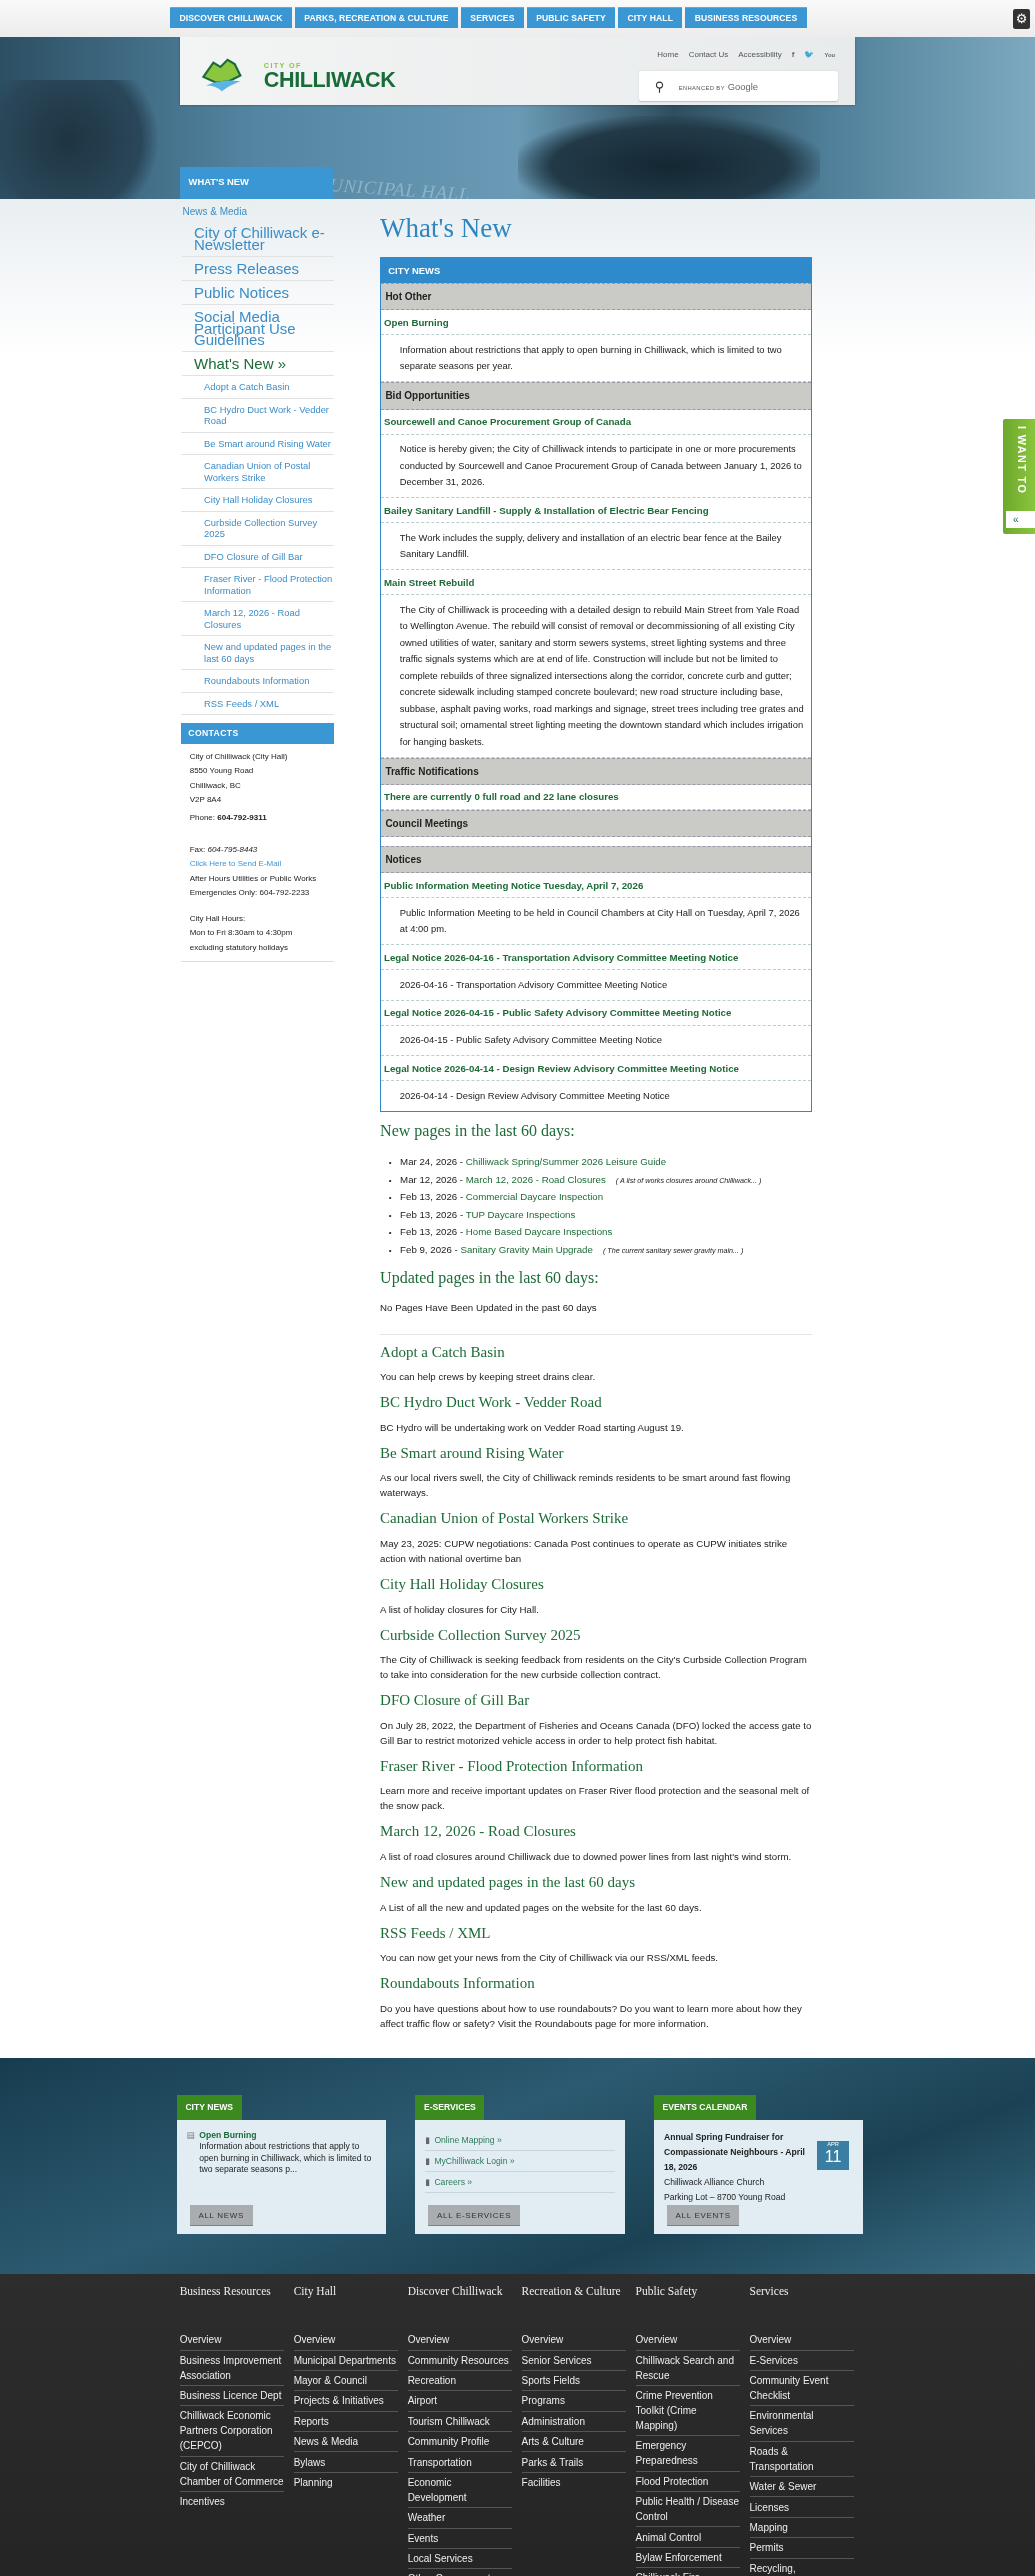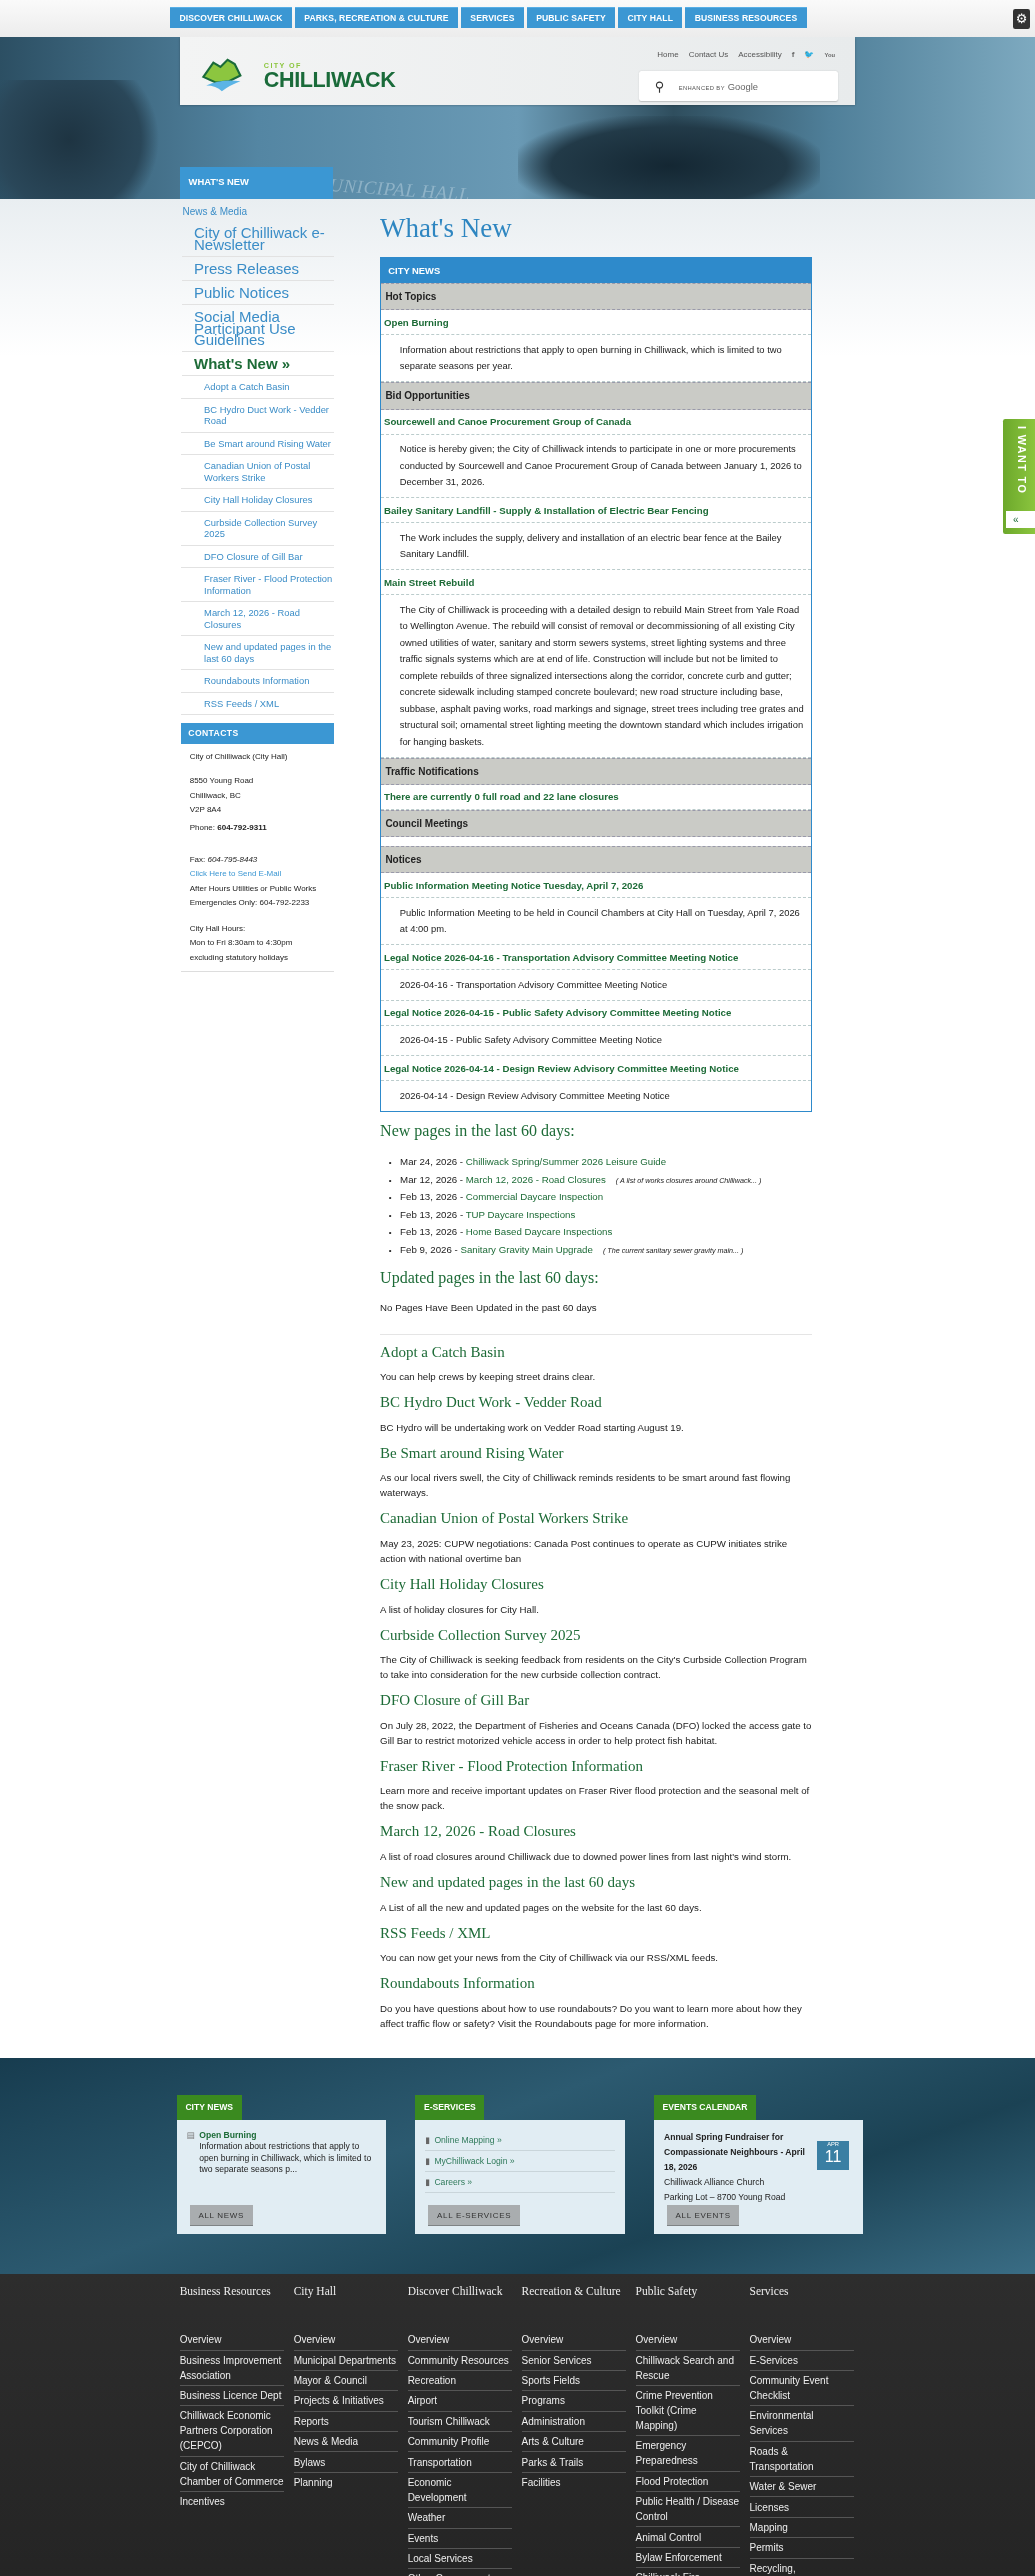--- a/index.html
+++ b/index.html
@@ -26,21 +26,21 @@
 .search .mag{font-size:13px;color:#333}
 .search .enh{font-size:5.8px;color:#555;letter-spacing:0.4px}
 .search .goog{font-size:9.4px;color:#666;margin-left:2.9px}
 .wnbox{position:absolute;left:180px;top:130px;width:153px;height:32px;background:#3b97d3;color:#fff;font:bold 9.4px "Liberation Sans",sans-serif;padding:9.4px 8.6px;text-transform:uppercase}
 
 .page{position:relative;background:linear-gradient(#e9eef1 0,#fff 158px)}
 .wrap{width:691px;margin:0 auto;display:flex;gap:46px;padding-left:8.6px}
 .sidebar{width:153px;flex:none;padding-top:2.9px}
 .sb-top{color:#3b8dc7;font-size:10px;padding:4.3px 1.4px}
 .sb-item{color:#3b8dc7;font-size:15px;padding:5.8px 0 5.8px 11.5px;border-bottom:0.7px solid #e2e2e2;margin-left:1.4px;line-height:11.5px}
-.sb-item.active{color:#1d6b37;font-weight:bold}
+.sb-item.active{color:#1d6b37;font-weight:normal}
 .sb-sub{color:#3b8dc7;font-size:9.4px;padding:5px 0 5px 23px;border-bottom:0.7px solid #e2e2e2;line-height:11.5px}
 .contacts{margin-top:7.2px}
 .contacts .hd{background:#3b97d3;color:#fff;font:bold 8.6px "Liberation Sans",sans-serif;padding:5.8px 7.2px;letter-spacing:0.4px}
 .contacts .bd{padding:5.8px 8.6px;font-size:8px;line-height:14.4px;color:#222;border-bottom:0.7px solid #ddd}
 .contacts .bd p{margin:0}
 .contacts .link{color:#3b97d3}
 .main{width:432px;flex:none;padding-top:14.4px}
 .ptitle{font:27px "Liberation Serif",serif;color:#2e86c1;margin:0 0 13px}
 .cn{border:1.4px solid #2e8acb;border-top:none;background:#fff}
 .cn .hd{background:#2e8acb;color:#fff;font:bold 9.4px "Liberation Sans",sans-serif;padding:7.2px 7.2px;text-transform:uppercase}
@@ -154,42 +154,42 @@
       <div class="sb-sub">DFO Closure of Gill Bar</div>
       <div class="sb-sub">Fraser River - Flood Protection Information</div>
       <div class="sb-sub">March 12, 2026 - Road Closures</div>
       <div class="sb-sub">New and updated pages in the last 60 days</div>
       <div class="sb-sub">Roundabouts Information</div>
       <div class="sb-sub">RSS Feeds / XML</div>
 
       <div class="contacts">
         <div class="hd" style="text-transform:uppercase">Contacts</div>
         <div class="bd">
-          <p style="margin-bottom:10px">City of Chilliwack (City Hall)</p>
+          <p style="margin-bottom:0">City of Chilliwack (City Hall)</p>
           <p>8550 Young Road</p>
           <p>Chilliwack, BC</p>
           <p style="margin-bottom:2.9px">V2P 8A4</p>
           <p style="margin-bottom:18px"><span>Phone: </span><b>604-792-9311</b></p>
           <p><span>Fax: </span><i>604-795-8443</i></p>
           <p class="link">Click Here to Send E-Mail</p>
           <p>After Hours Utilities or Public Works</p>
           <p style="margin-bottom:11.5px">Emergencies Only: 604-792-2233</p>
           <p>City Hall Hours:</p>
           <p>Mon to Fri 8:30am to 4:30pm</p>
           <p>excluding statutory holidays</p>
         </div>
       </div>
     </aside>
 
     <main class="main">
       <h1 class="ptitle">What's New</h1>
 
       <section class="cn">
         <div class="hd">City News</div>
-        <div class="sec">Hot Topics</div>
+        <div class="sec">Hot Other</div>
         <div class="ttl"><a>Open Burning</a></div>
         <div class="desc">Information about restrictions that apply to open burning in Chilliwack, which is limited to two separate seasons per year.</div>
         <div class="sec">Bid Opportunities</div>
         <div class="ttl"><a>Sourcewell and Canoe Procurement Group of Canada</a></div>
         <div class="desc">Notice is hereby given; the City of Chilliwack intends to participate in one or more procurements conducted by Sourcewell and Canoe Procurement Group of Canada between January 1, 2026 to December 31, 2026.</div>
         <div class="ttl"><a>Bailey Sanitary Landfill - Supply &amp; Installation of Electric Bear Fencing</a></div>
         <div class="desc">The Work includes the supply, delivery and installation of an electric bear fence at the Bailey Sanitary Landfill.</div>
         <div class="ttl"><a>Main Street Rebuild</a></div>
         <div class="desc">The City of Chilliwack is proceeding with a detailed design to rebuild Main Street from Yale Road to Wellington Avenue. The rebuild will consist of removal or decommissioning of all existing City owned utilities of water, sanitary and storm sewers systems, street lighting systems and three traffic signals systems which are at end of life. Construction will include but not be limited to complete rebuilds of three signalized intersections along the corridor, concrete curb and gutter; concrete sidewalk including stamped concrete boulevard; new road structure including base, subbase, asphalt paving works, road markings and signage, street trees including tree grates and structural soil; ornamental street lighting meeting the downtown standard which includes irrigation for hanging baskets.</div>
         <div class="sec">Traffic Notifications</div>

